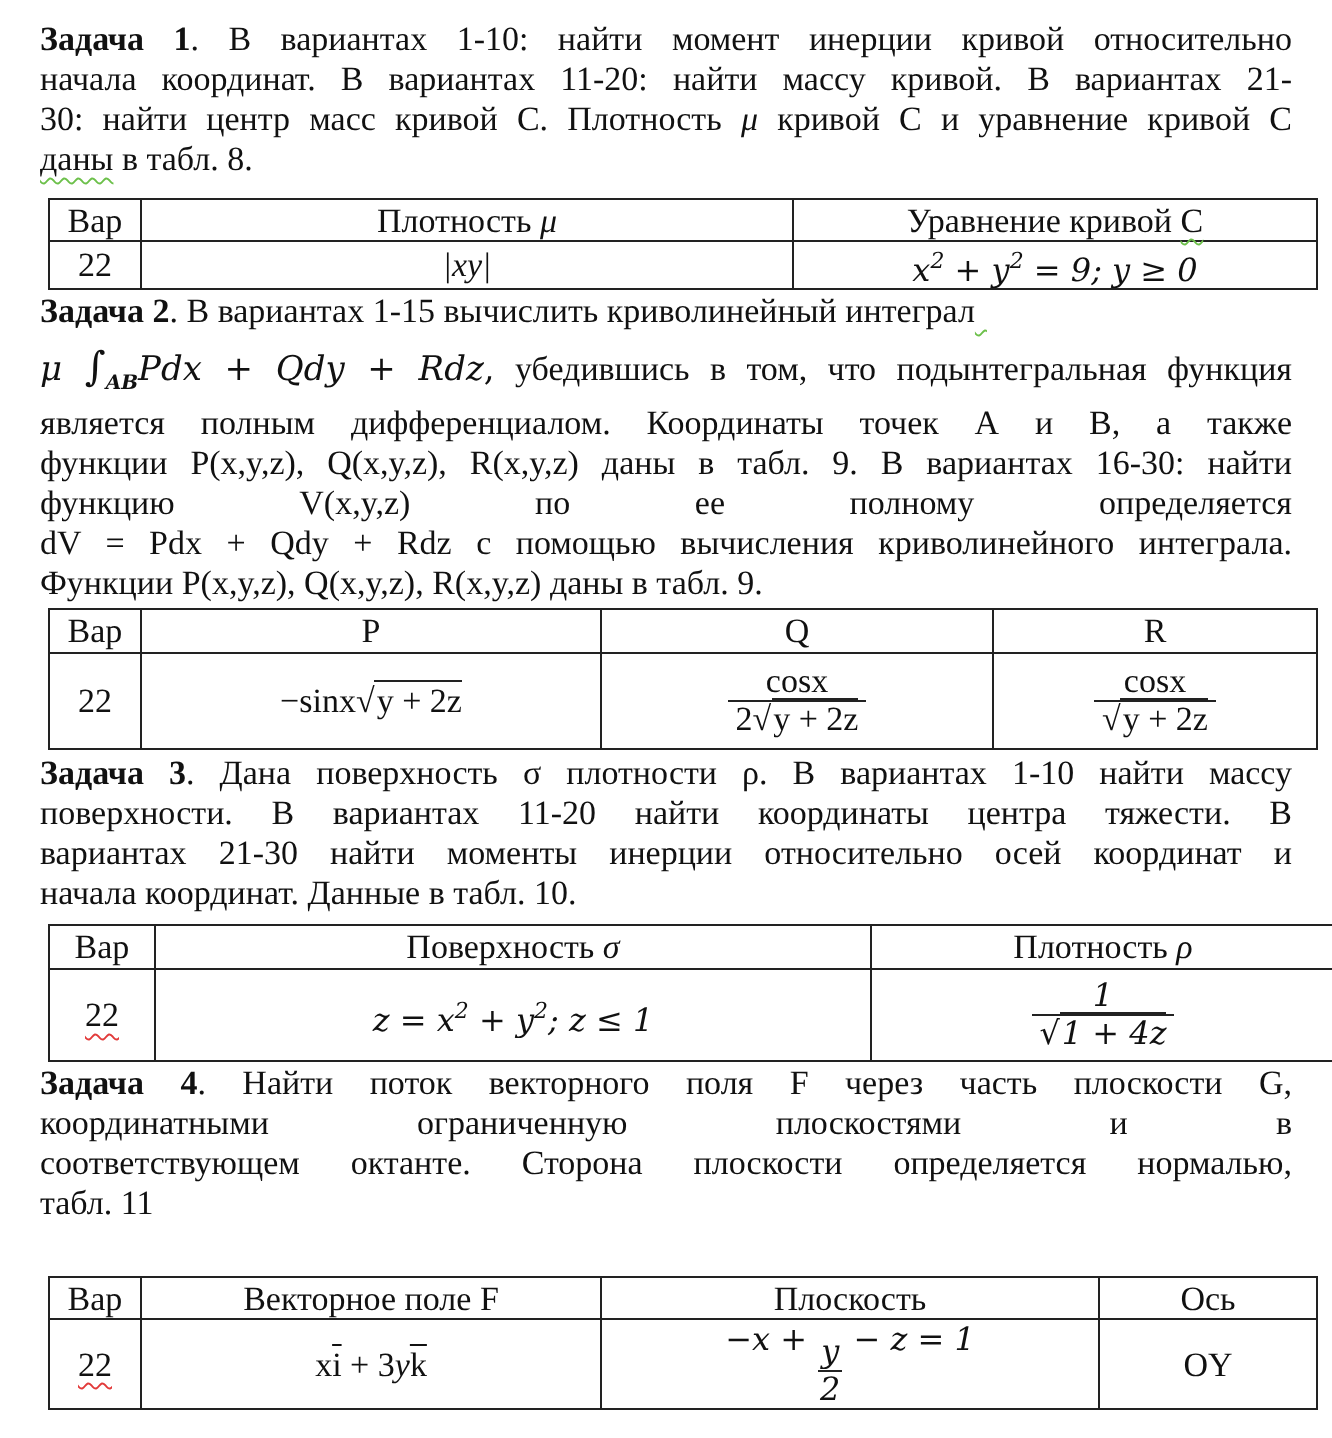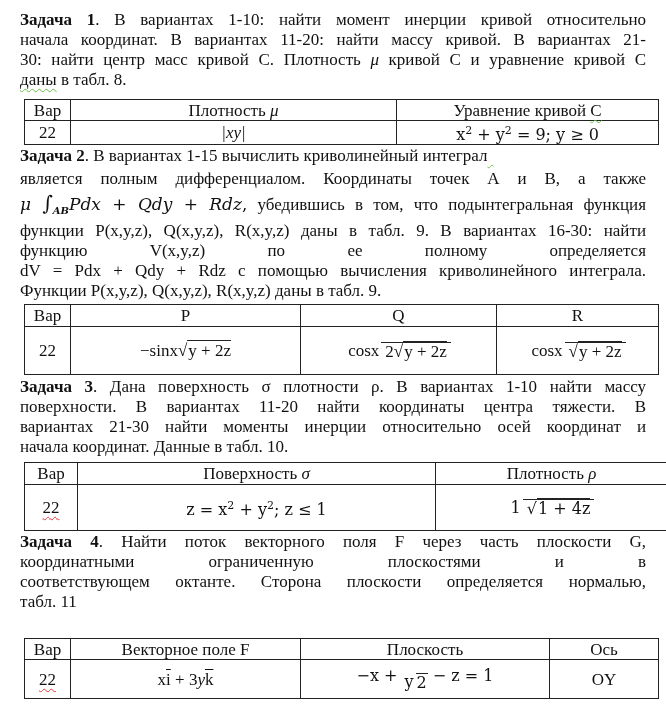--- a/index.html
+++ b/index.html
@@ -20,26 +20,26 @@
   .justline { display: block; text-align: justify; text-align-last: justify; }
 
   table.t {
     position: absolute; left: 24px; border-collapse: collapse;
     font-size: 17px; table-layout: fixed; padding-left: 20px;
   }
   table.t td {
     border: 1.3px solid #222; text-align: center; vertical-align: middle;
     padding: 0; line-height: 19px;
   }
-  .frac { display: inline-flex; align-items: center; vertical-align: middle; line-height: 18px; }
+  .frac { display: inline-flex; flex-direction: column; align-items: center; vertical-align: middle; line-height: 18px; }
   .frac .num { padding: 0 2px; }
   .frac .den { border-top: 1.2px solid #222; padding: 0 4px; }
   .sqrt { display: inline-block; }
   .sqrt .rad { border-top: 1.2px solid #222; padding-left: 1px; }
-  .cm { font-family: "DejaVu Serif", serif; font-size: 16px; }
+  .cm { font-family: "DejaVu Serif", serif; font-size: 16px; font-style: italic; }
   .ov { text-decoration: overline; }
   .integral { font-family: "DejaVu Serif", serif; }
 </style>
 </head>
 <body>
 
 <div class="para" style="top:10px;">
   <span class="justline"><b>Задача 1</b><span>. В вариантах 1-10: найти момент инерции кривой относительно</span></span>
   <span class="justline">начала координат. В вариантах 11-20: найти массу кривой. В вариантах 21-</span>
   <span class="justline"><span>30: найти центр масс кривой С. Плотность </span><i>μ</i><span> кривой С и уравнение кривой С</span></span>
@@ -61,22 +61,22 @@
   <tr style="height:21px;">
     <td>22</td>
     <td><i>|xy|</i></td>
     <td class="cm">x<sup style="font-size:11px">2</sup> + y<sup style="font-size:11px">2</sup> = 9; y ≥ 0</td>
   </tr>
 </tbody>
   </table>
 
 <div class="para" style="top:146px;">
   <span style="display:block;"><b>Задача 2</b><span>. В вариантах 1-15 вычислить криволинейный интеграл</span><span class="sq" style="font-size:8px;">&nbsp;&nbsp;&nbsp;</span></span>
+  <span class="justline" style="margin-top:4px;"><span class="integral"><i>μ</i> <span style="font-size:20px;">∫</span><sub style="font-size:10px;"><i><b>AB</b></i></sub><i>Pdx</i> + <i>Qdy</i> + <i>Rdz</i>,</span> <span>убедившись в том, что подынтегральная функция</span></span>
   <span class="justline">является полным дифференциалом. Координаты точек А и В, а также</span>
-  <span class="justline" style="margin-top:4px;"><span class="integral"><i>μ</i> <span style="font-size:20px;">∫</span><sub style="font-size:10px;"><i><b>AB</b></i></sub><i>Pdx</i> + <i>Qdy</i> + <i>Rdz</i>,</span> <span>убедившись в том, что подынтегральная функция</span></span>
   <span class="justline">функции P(x,y,z), Q(x,y,z), R(x,y,z) даны в табл. 9. В вариантах 16-30: найти</span>
   <span style="display:flex; justify-content:space-between;">
     <span>функцию</span>
     <span>V(x,y,z)</span>
     <span>по</span>
     <span>ее</span>
     <span>полному</span>
     <span>определяется</span>
   </span>
   <span class="justline">dV = Pdx + Qdy + Rdz с помощью вычисления криволинейного интеграла.</span>

